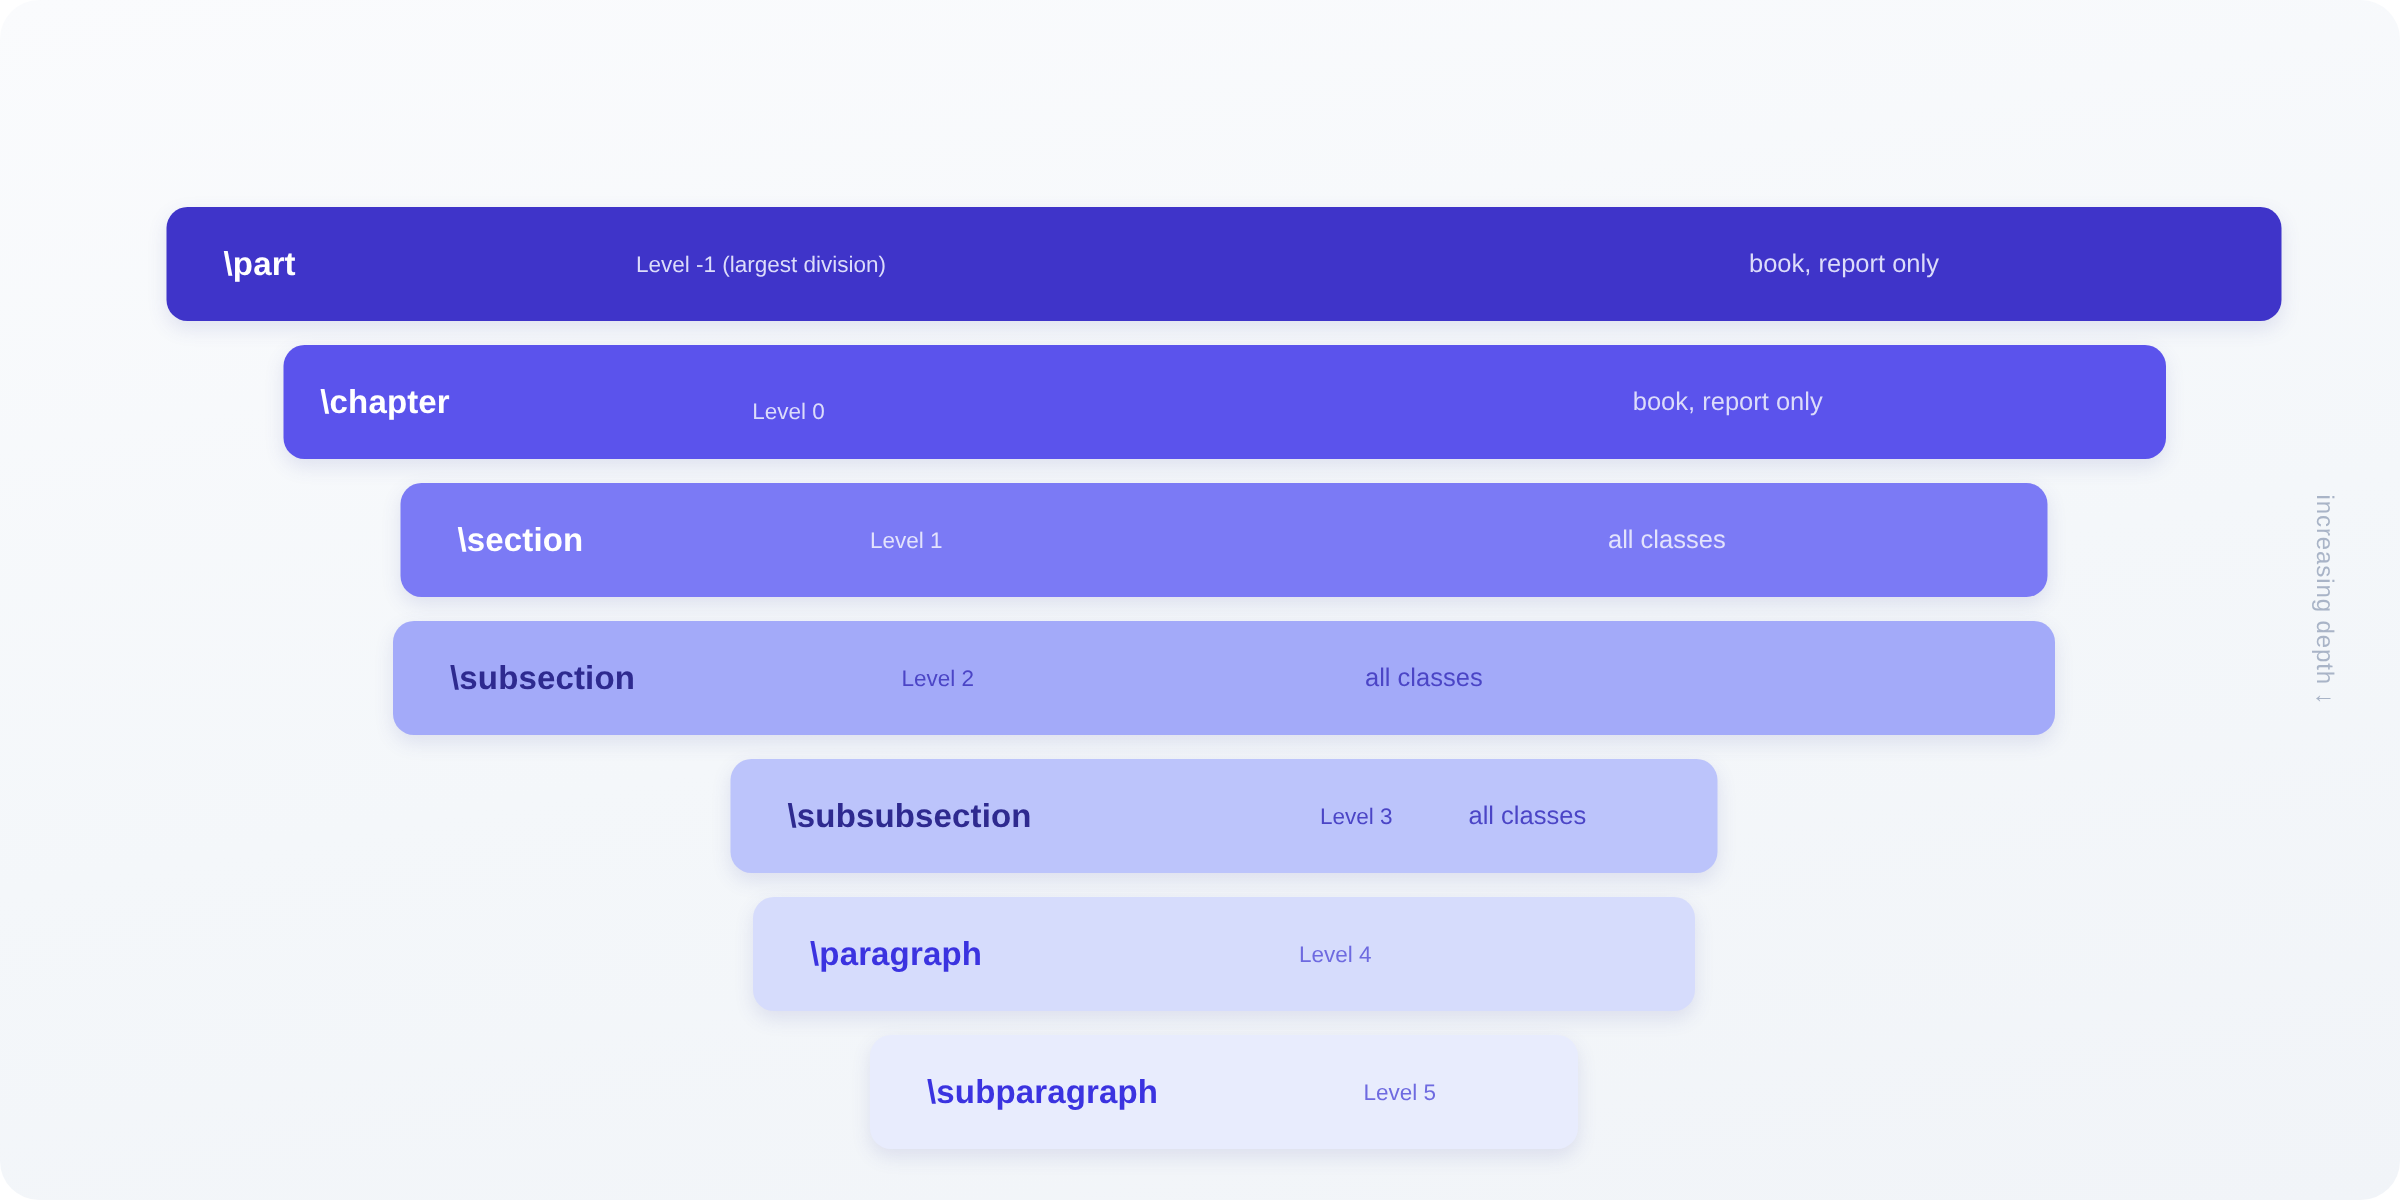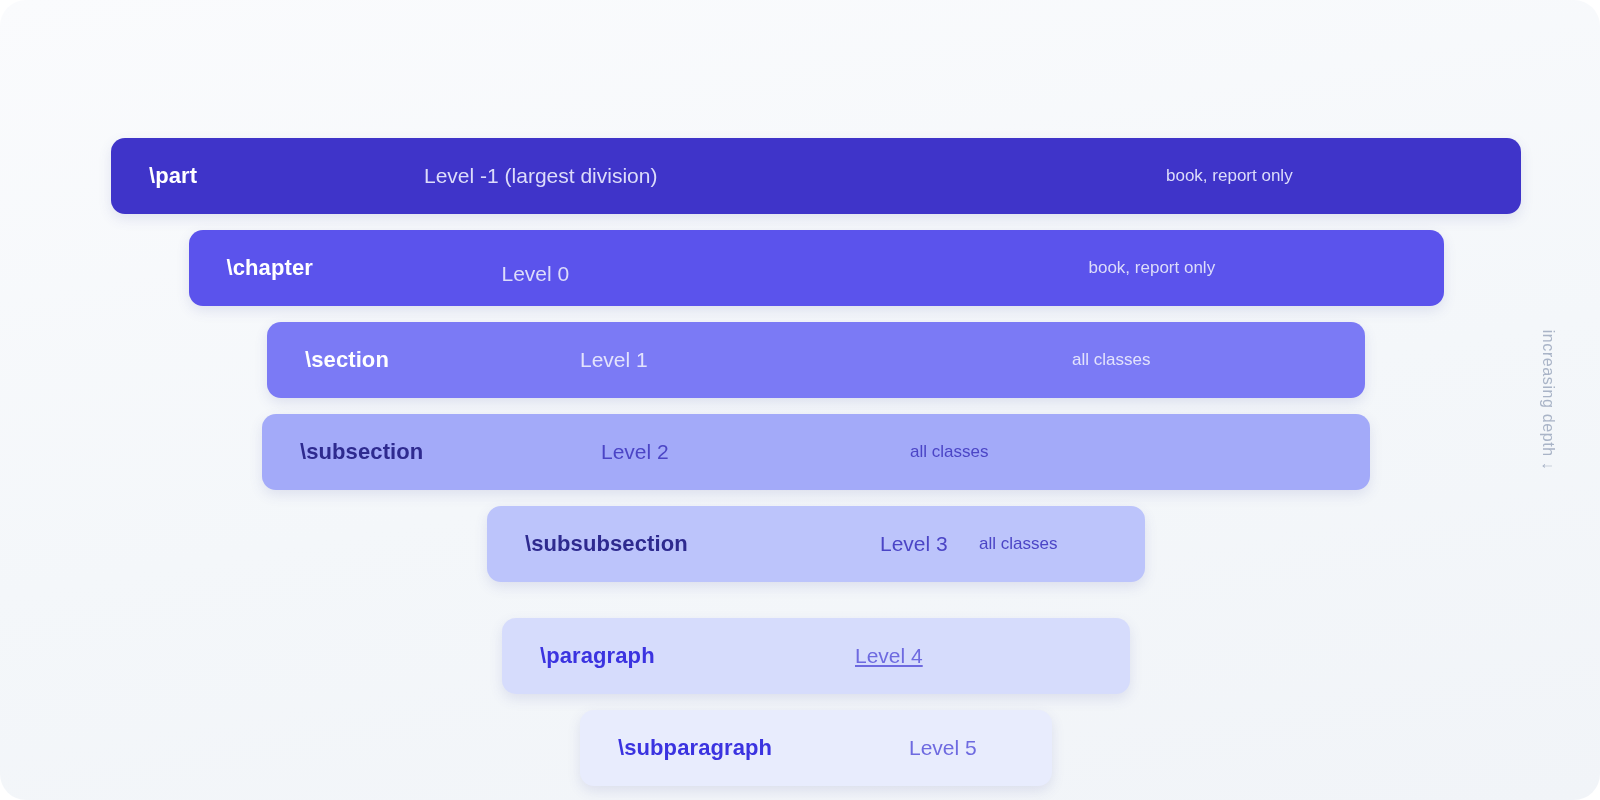--- a/index.html
+++ b/index.html
@@ -71,21 +71,21 @@
   .bar-cmd {
     position: absolute;
     font-size: 22px;
     font-weight: bold;
     white-space: nowrap;
     letter-spacing: 0.1px;
   }
 
   .bar-level {
     position: absolute;
-    font-size: 21px;
+    font-size: 15px;
     font-weight: normal;
     white-space: nowrap;
   }
 
   .bar-classes {
     position: absolute;
     font-size: 17px;
     font-weight: normal;
     white-space: nowrap;
   }
@@ -117,42 +117,42 @@
 <div class="canvas">
 
 
   <div class="funnel" id="funnel">
       <div class="bar" style="width: 1410px; background: rgb(63, 52, 201);">
         <div class="bar-cmd" style="left: 38px; color: rgb(255, 255, 255);">\part</div>
         <div class="bar-level" style="left: 313px; color: rgb(220, 220, 250);">Level -1 (largest division)</div>
         <div class="bar-classes" style="left: 1055px; color: rgb(220, 220, 250);">book, report only</div>
       </div>
       <div class="bar" style="width: 1255px; background: rgb(91, 83, 236);">
-        <div class="bar-cmd" style="left: 38px; color: rgb(255, 255, 255);">\chapter</div>
+        <div class="bar-cmd" style="left: 25px; color: rgb(255, 255, 255);">\chapter</div>
         <div class="bar-level" style="left: 313px; color: rgb(220, 220, 250); margin-top: 12px;">Level 0</div>
         <div class="bar-classes" style="left: 900px; color: rgb(220, 220, 250);">book, report only</div>
       </div>
       <div class="bar" style="width: 1098px; background: rgb(123, 122, 245);">
         <div class="bar-cmd" style="left: 38px; color: rgb(255, 255, 255);">\section</div>
         <div class="bar-level" style="left: 313px; color: rgb(227, 227, 252);">Level 1</div>
         <div class="bar-classes" style="left: 805px; color: rgb(227, 227, 252);">all classes</div>
       </div>
       <div class="bar" style="width: 1108px; background: rgb(163, 170, 249);">
         <div class="bar-cmd" style="left: 38px; color: rgb(46, 42, 143);">\subsection</div>
         <div class="bar-level" style="left: 339px; color: rgb(75, 69, 198);">Level 2</div>
         <div class="bar-classes" style="left: 648px; color: rgb(75, 69, 198);">all classes</div>
       </div>
       <div class="bar" style="width: 658px; background: rgb(188, 196, 251);">
         <div class="bar-cmd" style="left: 38px; color: rgb(46, 42, 143);">\subsubsection</div>
         <div class="bar-level" style="left: 393px; color: rgb(75, 69, 198);">Level 3</div>
         <div class="bar-classes" style="left: 492px; color: rgb(75, 69, 198);">all classes</div>
       </div>
-      <div class="bar" style="width: 628px; background: rgb(214, 220, 252); margin-top: 20px;">
+      <div class="bar" style="width: 628px; background: rgb(214, 220, 252);">
         <div class="bar-cmd" style="left: 38px; color: rgb(59, 51, 224);">\paragraph</div>
-        <div class="bar-level" style="left: 353px; color: rgb(110, 106, 224); text-decoration: underline;">Level 4</div>
+        <div class="bar-level" style="left: 364px; color: rgb(110, 106, 224);">Level 4</div>
       </div>
       <div class="bar" style="width: 472px; background: rgb(232, 236, 253);">
         <div class="bar-cmd" style="left: 38px; color: rgb(59, 51, 224);">\subparagraph</div>
         <div class="bar-level" style="left: 313px; color: rgb(110, 106, 224); margin-left: 16px;">Level 5</div>
       </div>
     </div>
 
   <div class="depth-axis">
     <div class="depth-axis-text">increasing depth ↓</div>
   </div>

